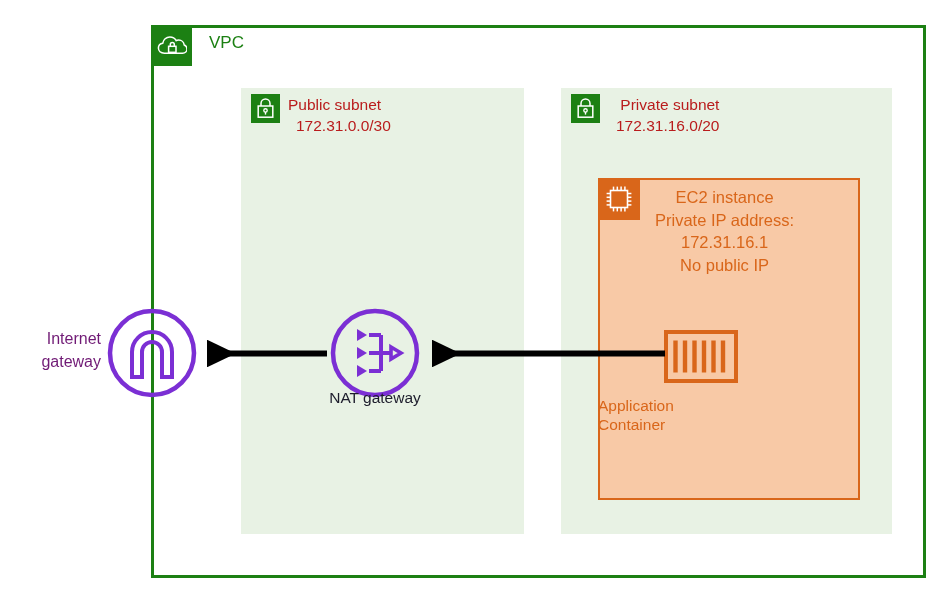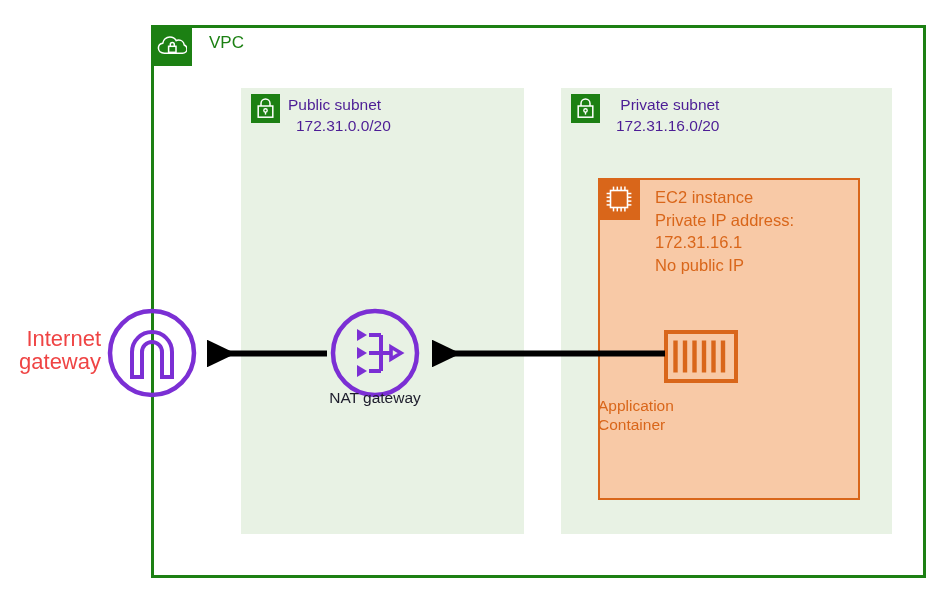--- a/index.html
+++ b/index.html
@@ -71,21 +71,21 @@
     display: flex;
     align-items: center;
     justify-content: center;
   }
   .subnet-icon.public  { left: 251px; }
   .subnet-icon.private { left: 571px; }
 
   .subnet-text {
     position: absolute;
     top: 94px;
-    color: #4c1d95;
+    color: #b91c1c;
     font-size: 15.5px;
     line-height: 21px;
     white-space: nowrap;
   }
   .subnet-text.public  { left: 288px; }
   .subnet-text.private { left: 608px; text-align: right; }
   .subnet-text .cidr { padding-left: 8px; display: block; }
 
   
   .ec2-box {
@@ -110,20 +110,21 @@
     justify-content: center;
   }
   .ec2-text {
     position: absolute;
     left: 655px;
     top: 186px;
     color: #d9661a;
     font-size: 16.5px;
     line-height: 22.5px;
     white-space: nowrap;
+    text-align: center;
   }
 
   
   .container-icon {
     position: absolute;
     left: 664px;
     top: 330px;
     width: 74px;
     height: 53px;
   }
@@ -165,23 +166,23 @@
     font-size: 15.5px;
     color: #1d1d2c;
     white-space: nowrap;
   }
   .igw-label {
     position: absolute;
     left: 0px;
     top: 327px;
     width: 101px;
     text-align: right;
-    font-size: 22px;
+    font-size: 16px;
     line-height: 23px;
-    color: #ef4444;
+    color: #701a75;
   }
 </style>
 </head>
 <body>
 
 <div id="canvas">
 
   <div class="vpc-box"></div>
 
   <div class="vpc-icon">
@@ -203,21 +204,21 @@
     <svg width="19" height="21" viewBox="0 0 19 21" aria-hidden="true">
       <rect x="2.2" y="8.0" width="14.6" height="11.2" fill="none" stroke="#ffffff" stroke-width="1.5"></rect>
       <path d="M5.0 8.0 L5.0 5.4 A4.5 4.5 0 0 1 14.0 5.4 L14.0 8.0" fill="none" stroke="#ffffff" stroke-width="1.5"></path>
       <circle cx="9.5" cy="12.4" r="1.7" fill="none" stroke="#ffffff" stroke-width="1.4"></circle>
       <line x1="9.5" y1="13.9" x2="9.5" y2="16.6" stroke="#ffffff" stroke-width="1.4"></line>
     </svg>
   </div>
 
   <div class="subnet-text public">
     <span>Public subnet</span>
-    <span class="cidr">172.31.0.0/20</span>
+    <span class="cidr">172.31.0.0/30</span>
   </div>
 
   <div class="subnet-box private"></div>
 
   <div class="subnet-icon private">
     <svg width="19" height="21" viewBox="0 0 19 21" aria-hidden="true">
       <rect x="2.2" y="8.0" width="14.6" height="11.2" fill="none" stroke="#ffffff" stroke-width="1.5"></rect>
       <path d="M5.0 8.0 L5.0 5.4 A4.5 4.5 0 0 1 14.0 5.4 L14.0 8.0" fill="none" stroke="#ffffff" stroke-width="1.5"></path>
       <circle cx="9.5" cy="12.4" r="1.7" fill="none" stroke="#ffffff" stroke-width="1.4"></circle>
       <line x1="9.5" y1="13.9" x2="9.5" y2="16.6" stroke="#ffffff" stroke-width="1.4"></line>

